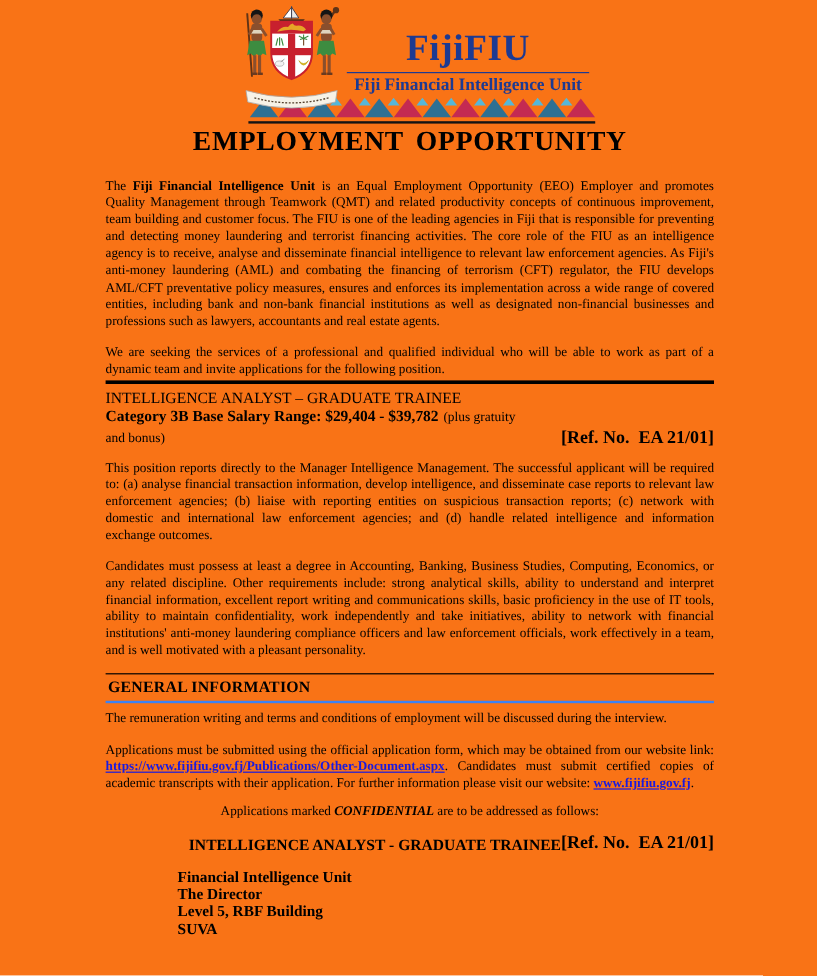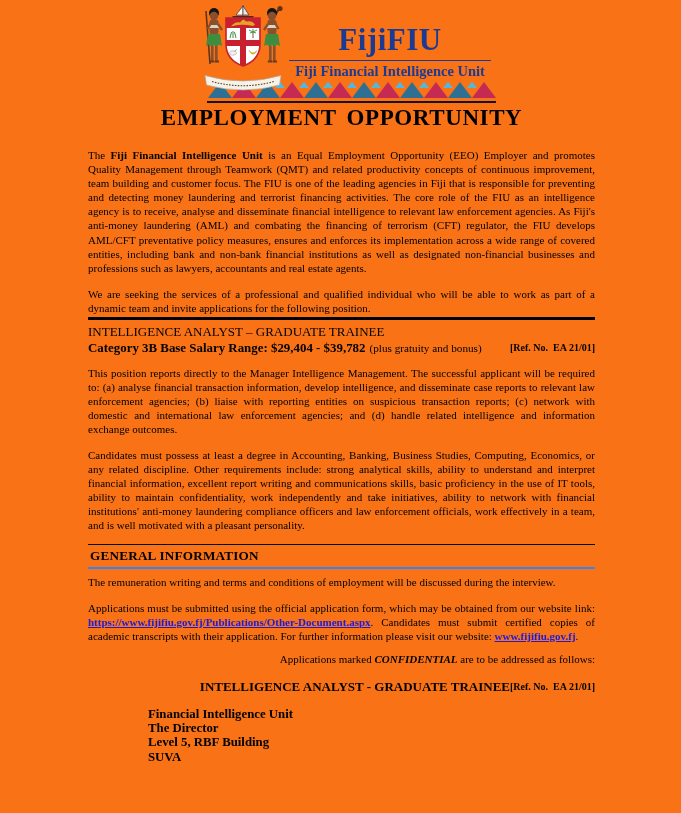--- a/index.html
+++ b/index.html
@@ -20,28 +20,28 @@
   .brand-sub { font-size:14.5px; font-weight:bold; color:var(--navy); white-space:nowrap; }
   .tri-band { position:absolute; top:80px; left:208px; width:288px; height:18px; z-index:1; }
   .header-rule { position:absolute; top:101px; left:207px; width:289px; height:2px; background:#141414; }
   
   .content { position:absolute; top:0; left:88px; width:507px; padding-top:104px; }
   h1.doc-title {
     margin:0 0 16px; text-align:center; font-size:23px; font-weight:bold;
     letter-spacing:0.6px; word-spacing:4px; line-height:28px;font-family:Liberation Serif, serif;
   }
   .para { margin:0 0 12px; font-size:11px; line-height:14.1px; text-align:justify;font-family:Liberation Serif, serif; }
-  .para.nojust { text-align:right; }
+  .para.nojust { text-align:center; }
   b.inl { font-weight:bold; }
   .thick-rule { height:2.5px; background:#000; margin:2px 0 4px; }
   .pos-title { font-size:13px; font-weight:normal; line-height:15px; }
   .salary-row { display:flex; justify-content:space-between; align-items:flex-end; line-height:16px; margin-bottom:10px;gap:21px; }
   .salary-bold { font-size:12.9px; font-weight:bold; }
   .salary-note { font-size:11.2px; }
-  .ref { font-size:10px; font-weight:bold; white-space:pre; }
+  .ref { font-size:15px; font-weight:bold; white-space:pre; }
   .section-heading {
     margin:11px 0 6px; border-top:1.5px solid #000; border-bottom:2px solid #3b82f6;
     padding:3px 0 3px 2px; font-size:13.2px; font-weight:bold; letter-spacing:0.2px;
   }
   a.link { color:var(--link); font-weight:bold; text-decoration:underline; cursor:pointer; }
   .confidential { font-weight:bold; font-style:italic; }
   .addr-block { margin-left:60px; }
   .addr-pos-row { display:flex; justify-content:flex-end; margin:13px 0 0; font-size:13px; font-weight:bold; line-height:15px; }
   .addr-lines { margin-top:13px; font-size:12.8px; font-weight:bold; line-height:14.2px; }
   .p6 { margin-bottom:9px; }

